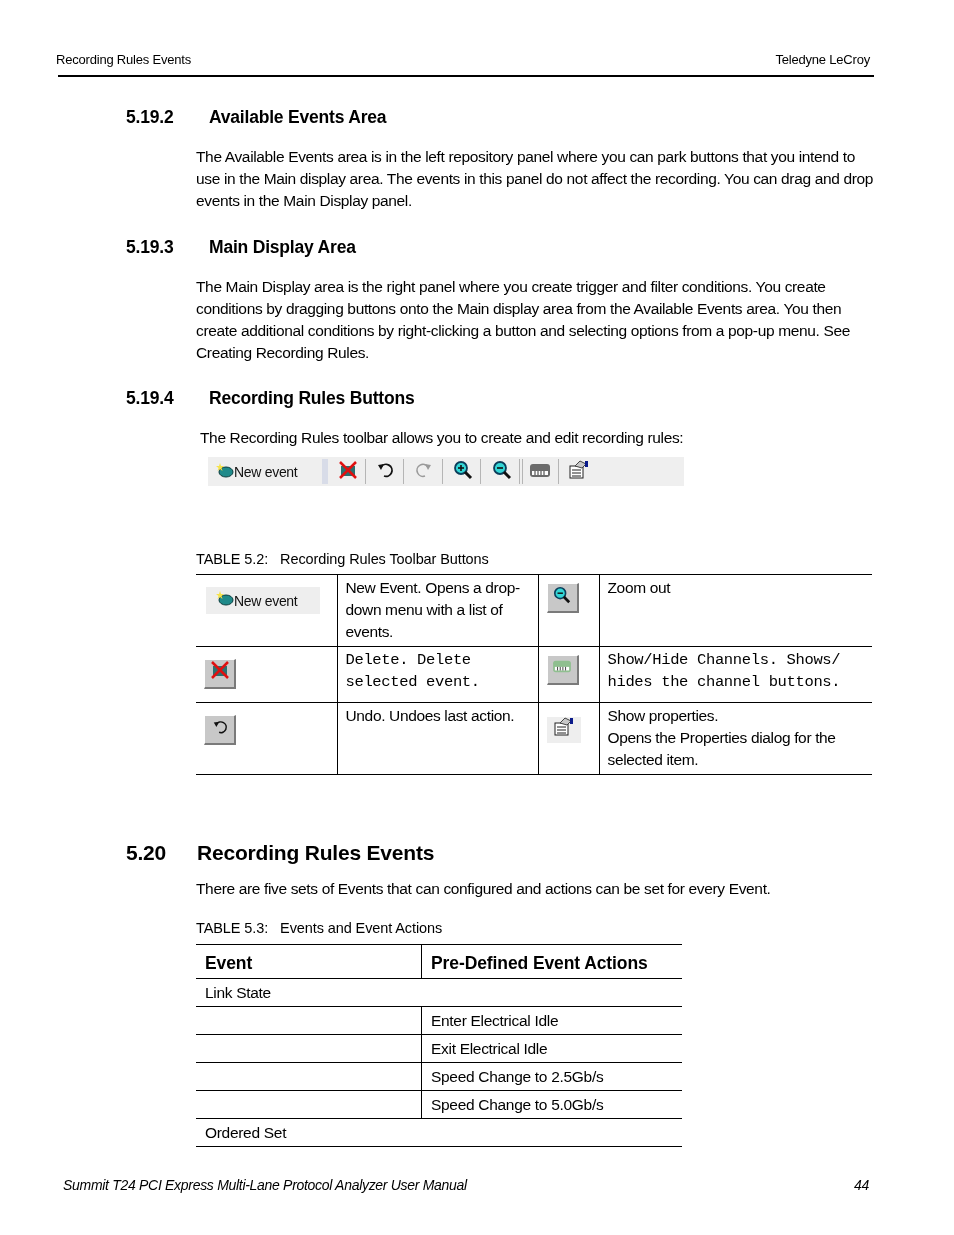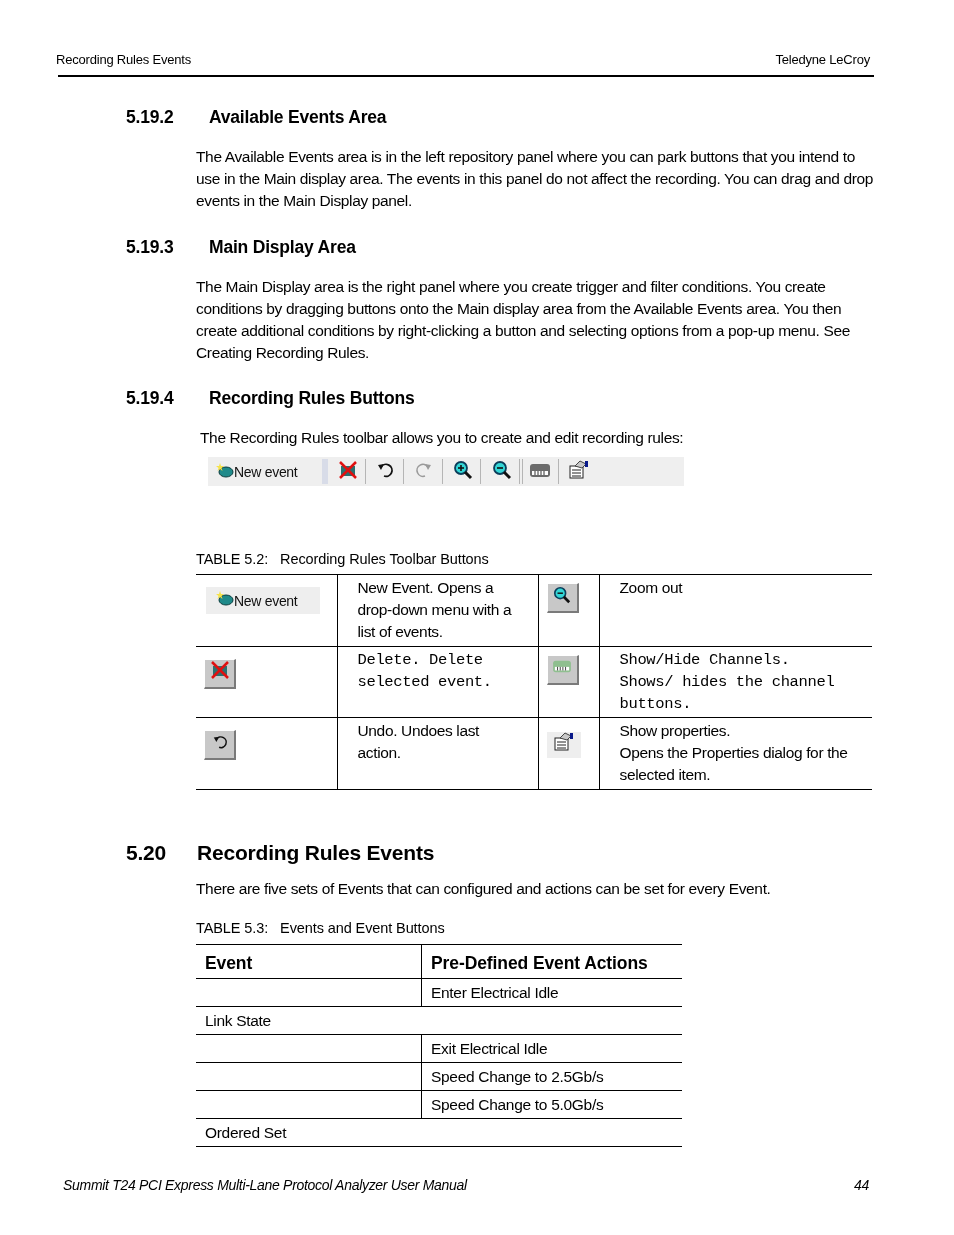--- a/index.html
+++ b/index.html
@@ -15,21 +15,21 @@
   .para { left: 196px; width: 680px; font-size: 15.5px; line-height: 22px; letter-spacing: -0.35px; font-family: "Liberation Sans", sans-serif; }
   .caption { font-size: 14.5px; left: 196px; letter-spacing: -0.1px; }
   .caption .sp { display: inline-block; width: 12px; }
   .toolbar { left: 208px; top: 457px; width: 476px; height: 29px; background: #efefef; }
   .tb-item { position: absolute; top: 0; height: 29px; display: flex; align-items: center; }
   .tb-sep { position: absolute; top: 2px; width: 1px; height: 25px; background: #b5b5b5; }
   .tb-sep.light { background: #d8dce8; width: 6px; }
   .newevent-label { font-size: 14px; color: #111; letter-spacing: -0.3px; }
   table { border-collapse: collapse; position: absolute; font-family: "Liberation Sans", sans-serif; }
   .t52 { left: 196px; top: 574px; width: 676px; }
-  .t52 td { border-top: 1.5px solid #000; border-bottom: 1.5px solid #000; vertical-align: top; font-size: 15.5px; line-height: 22px; padding: 2px 20px; letter-spacing: -0.35px; }
+  .t52 td { border-top: 1.5px solid #000; border-bottom: 1.5px solid #000; vertical-align: top; font-size: 15.5px; line-height: 22px; padding: 2px 8px; letter-spacing: -0.35px; }
   .t52 td.vl { border-right: 1px solid #000; }
   .t52 td.icon-cell { padding: 8px 8px; }
   .t53 { left: 196px; top: 944px; width: 486px; }
   .t53 th { text-align: left; font-size: 17.5px; font-weight: bold; padding: 8px 9px 4px; border-top: 1.5px solid #000; border-bottom: 1.5px solid #000; letter-spacing: -0.1px; }
   .t53 td { font-size: 15.5px; height: 27px; padding: 0 9px; border-bottom: 1px solid #000; letter-spacing: -0.3px; }
   .t53 .c1 { width: 207px; border-right: 1px solid #000; }
   .t53 td.span { border-right: none; }
   .t53 tr:last-child td { border-bottom: 1.5px solid #000; }
   .btn3d { width: 32px; height: 30px; background: #c8c8c8; border-top: 1px solid #fff; border-left: 1px solid #fff; border-right: 2px solid #7a7a7a; border-bottom: 2px solid #7a7a7a; display: flex; align-items: center; justify-content: center; box-sizing: border-box; }
   .btn-flat { width: 34px; height: 26px; background: #eeeeee; display: flex; align-items: center; justify-content: center; }
@@ -241,35 +241,35 @@
 </tbody>
   </table>
 
 <div class="abs" style="left:126px; top:841px; width:700px; height:28px; font-weight:bold; font-size:21px; letter-spacing:-0.2px;">
   <span style="position:absolute; left:0;">5.20</span>
   <span style="position:absolute; left:71px; white-space:nowrap;">Recording Rules Events</span>
 </div>
 <div class="abs para" style="top:878px;">There are five sets of Events that can configured and actions can be set for every Event.</div>
 
 <div class="abs caption" style="top:920px;">
-  <span>TABLE 5.3:</span><span class="sp"></span><span>Events and Event Buttons</span>
+  <span>TABLE 5.3:</span><span class="sp"></span><span>Events and Event Actions</span>
 </div>
 
 <table class="t53">
   <tbody>
       <tr>
     <th class="c1">Event</th>
     <th>Pre-Defined Event Actions</th>
   </tr>
   <tr>
+    <td colspan="2" class="span">Link State</td>
+  </tr>
+  <tr>
     <td class="c1"></td>
     <td>Enter Electrical Idle</td>
-  </tr>
-  <tr>
-    <td colspan="2" class="span">Link State</td>
   </tr>
   <tr>
     <td class="c1"></td>
     <td>Exit Electrical Idle</td>
   </tr>
   <tr>
     <td class="c1"></td>
     <td>Speed Change to 2.5Gb/s</td>
   </tr>
   <tr>

